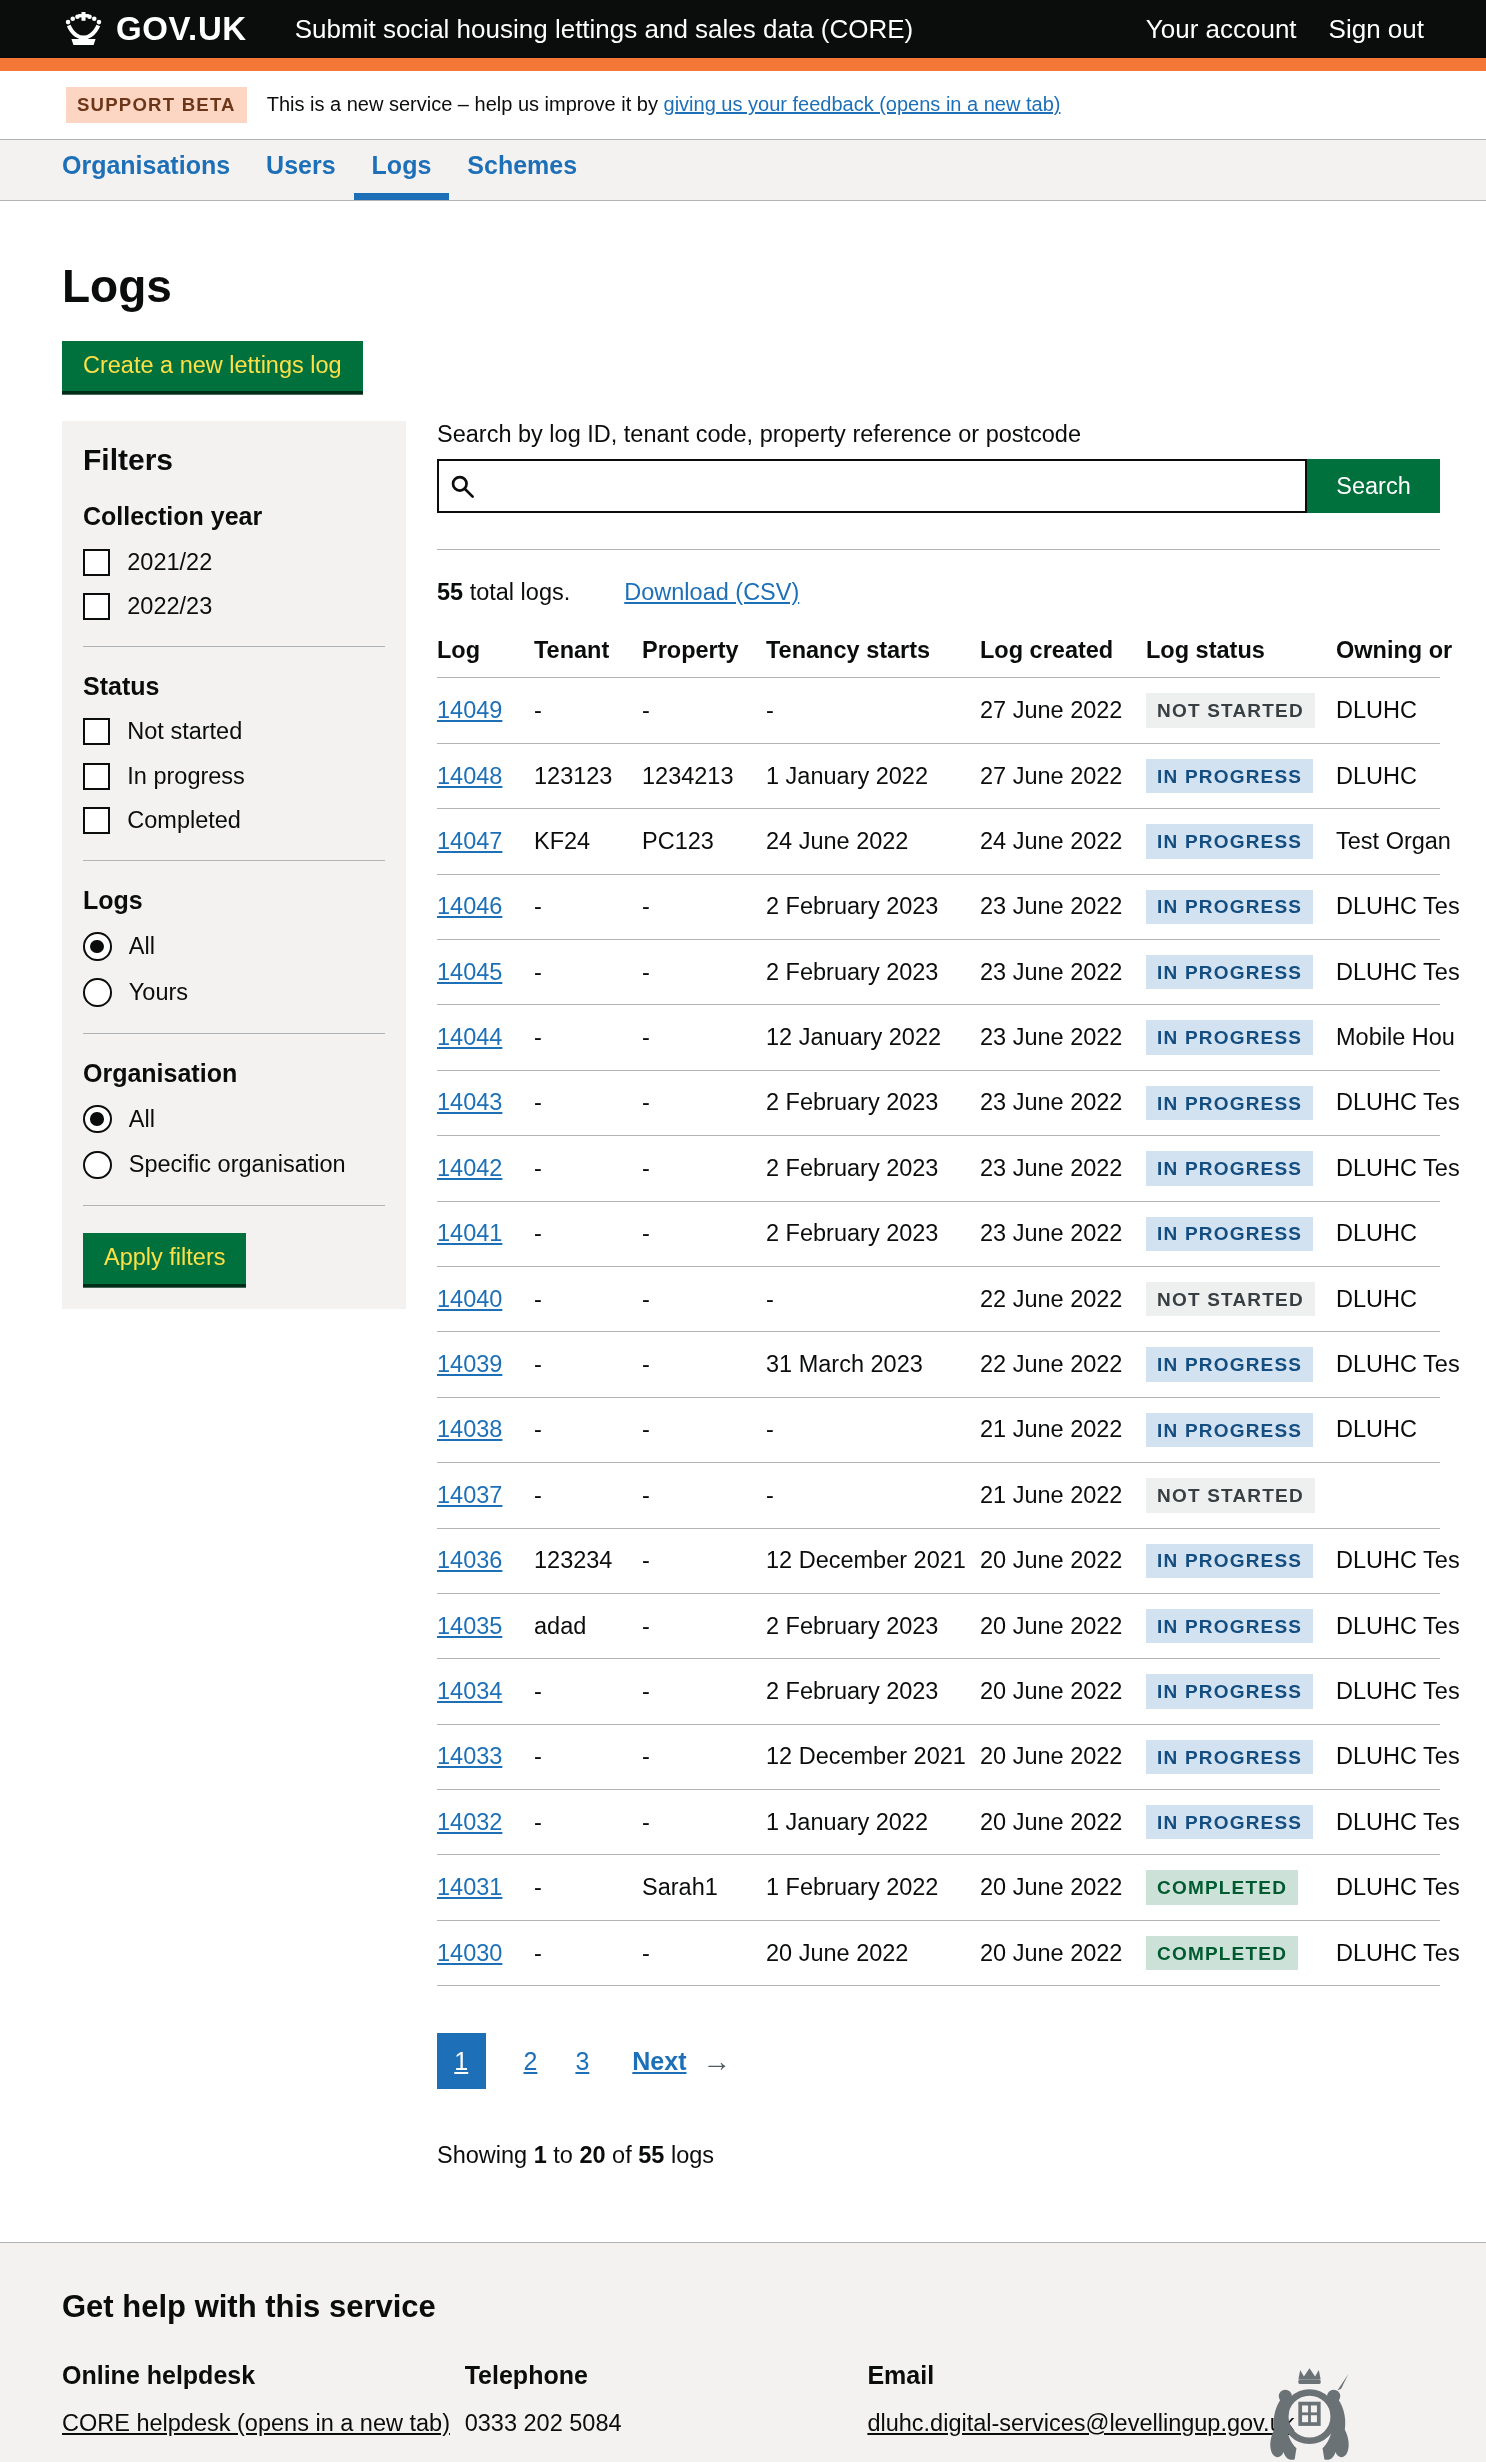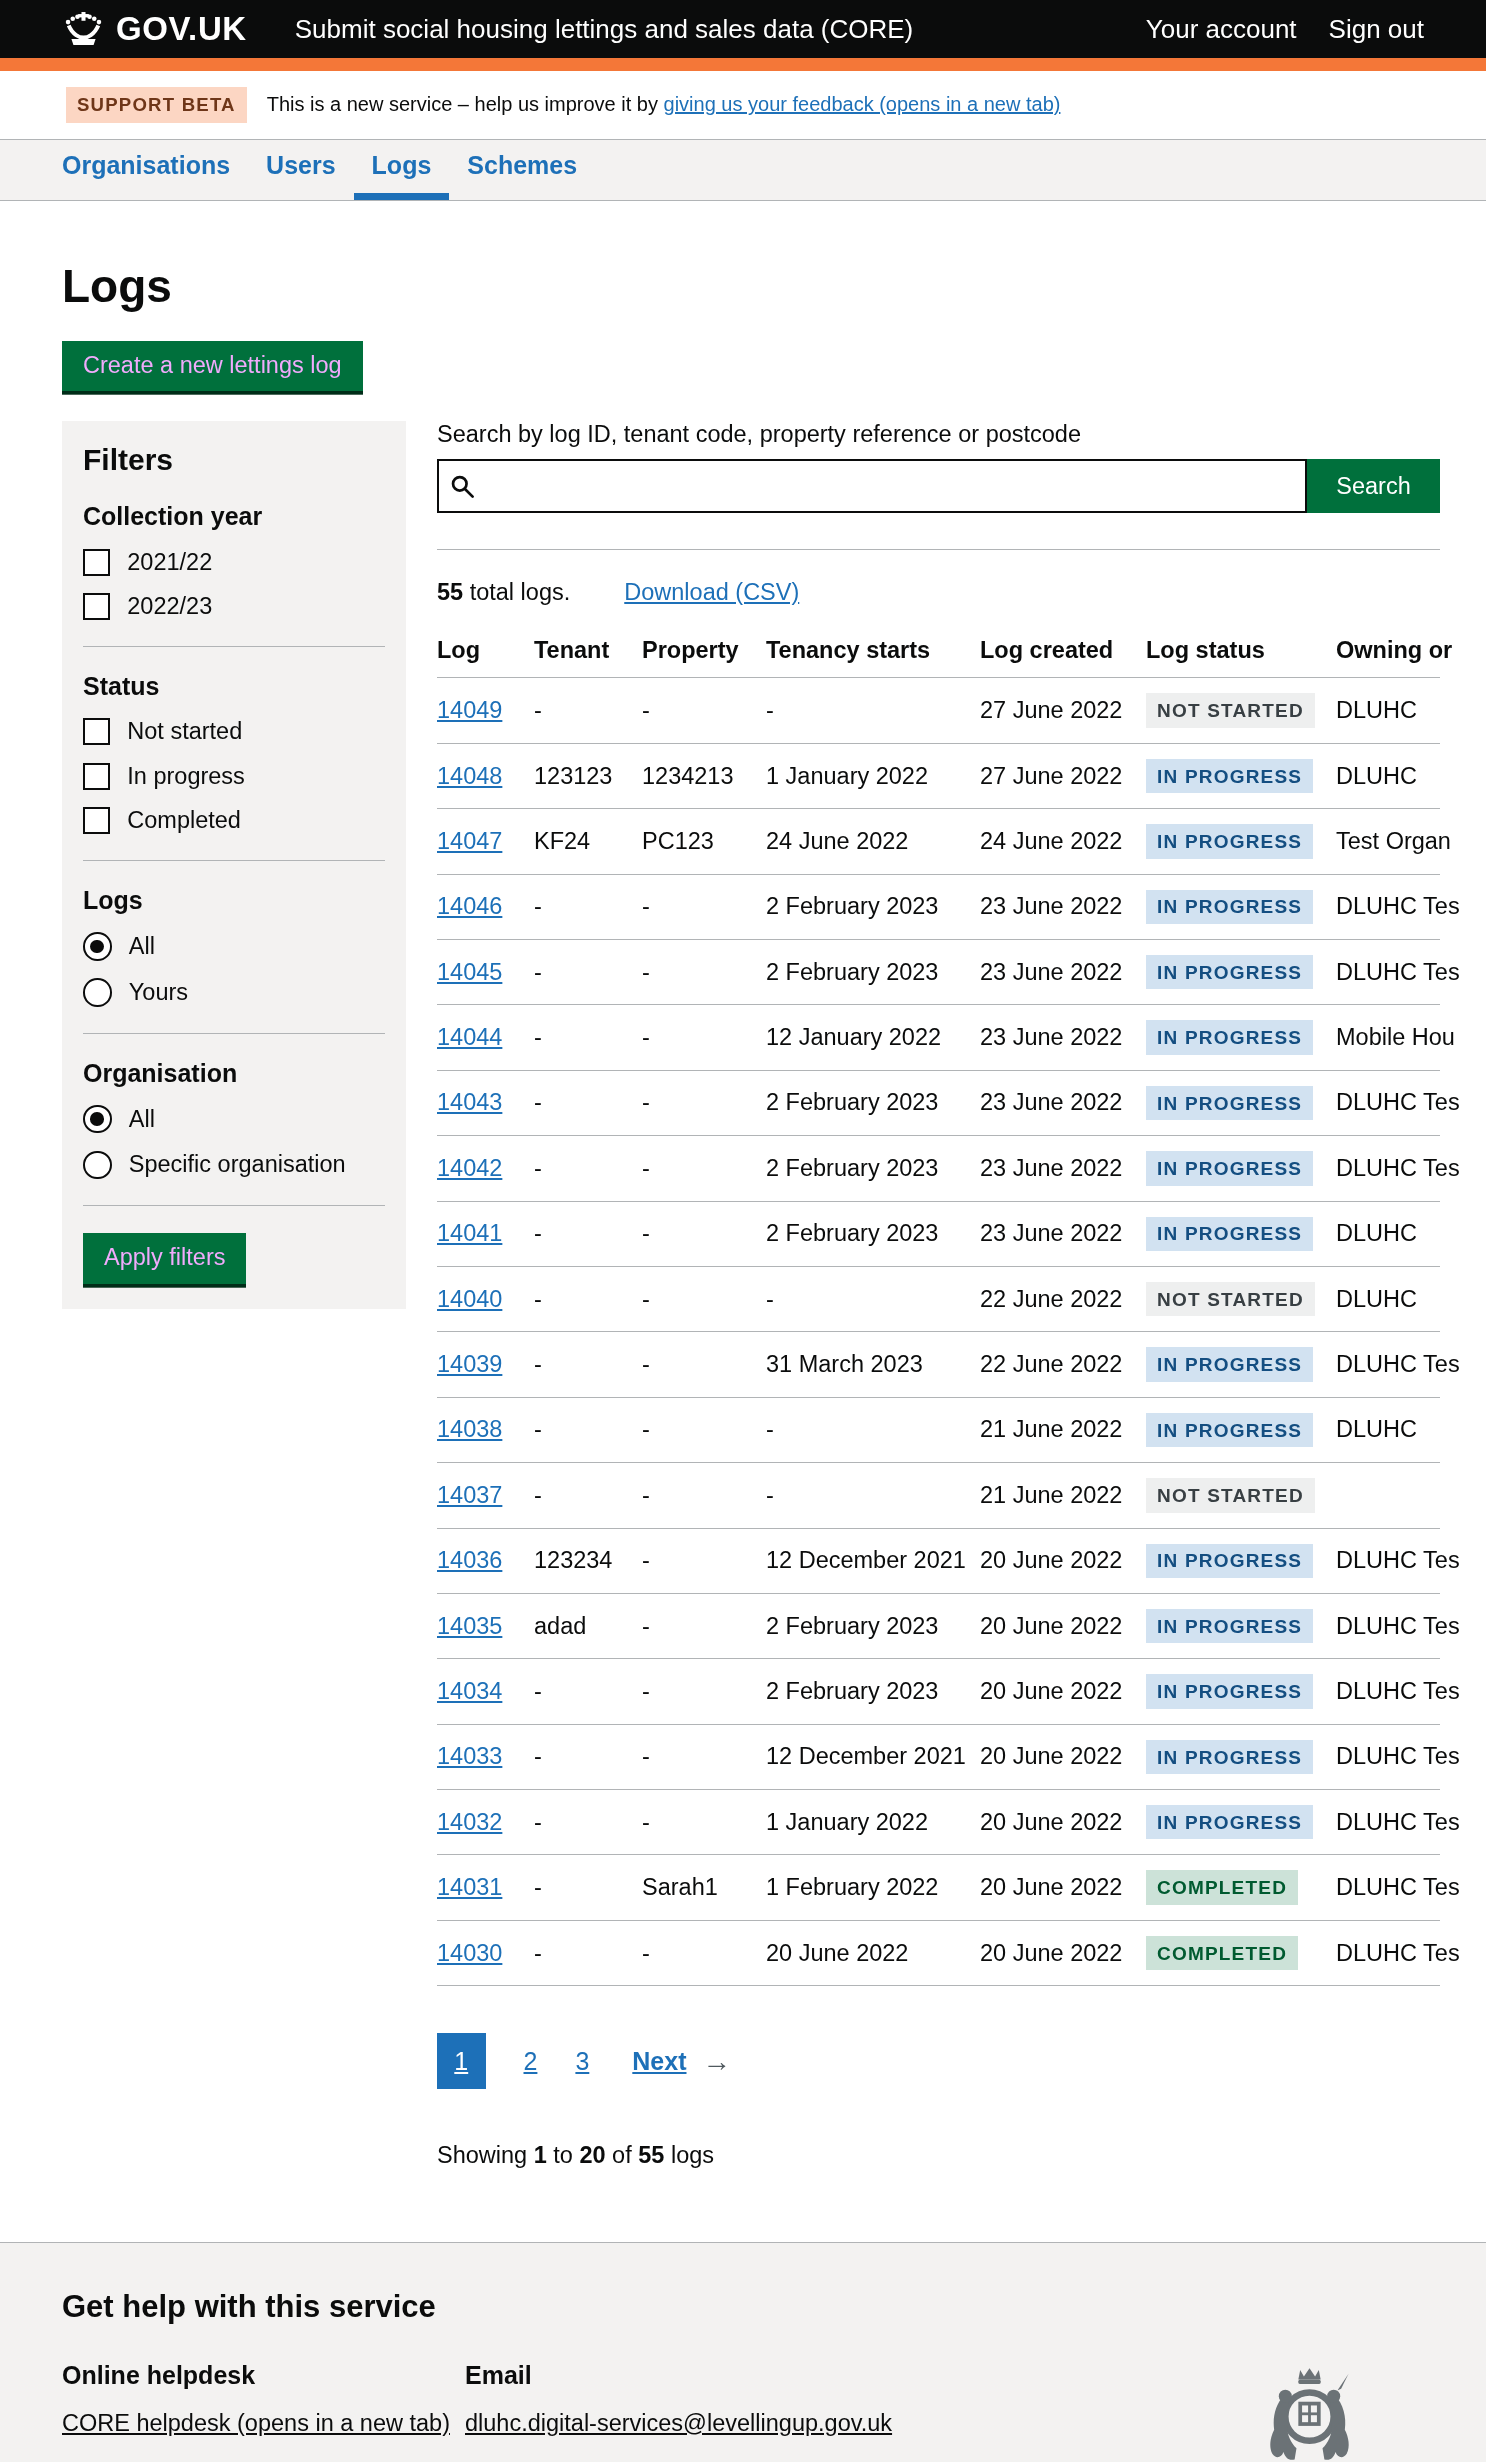--- a/index.html
+++ b/index.html
@@ -29,21 +29,21 @@
   .primary-nav { background: #f3f2f1; border-bottom: 1.9px solid #b1b4b6; }
   .nav-inner { margin: 0 62px; display: flex; gap: 36px; padding-top: 11px; }
   .nav-item { position: relative; color: #1d70b8; font-weight: 700; font-size: 25px;
               text-decoration: none; padding-bottom: 20px; }
   .nav-item.active::after { content: ""; position: absolute; left: -17.3px; right: -17.3px;
               bottom: 0; height: 6.2px; background: #1d70b8; }
 
   
   .main { margin-left: 62px; width: 1424px; }
   h1.page-title { font-size: 46px; font-weight: 700; margin-top: 58px; }
-  .btn-green { display: inline-block; background: #00703c; color: #f0abfc; border: none;
+  .btn-green { display: inline-block; background: #00703c; color: #fde047; border: none;
                font-family: inherit; font-size: 23.5px; padding: 11px 21px 12.4px;
                box-shadow: 0 3.7px 0 #002d18; }
   .create-btn { margin-top: 28.5px; }
 
   .content { display: flex; gap: 31px; margin-top: 30px; align-items: flex-start; }
 
   
   .filters-panel { width: 344px; flex: 0 0 344px; background: #f3f2f1; padding: 22px 21px 25px; }
   .filters-title { font-size: 30px; font-weight: 700; }
   .filter-group-title { font-size: 25px; font-weight: 700; margin-top: 25px; }
@@ -461,20 +461,25 @@
   </div>
 </main>
 
 <footer class="footer">
   <h2 class="footer-heading">Get help with this service</h2>
   <div class="footer-cols">
     <div class="footer-col footer-col-1">
       <h3 class="footer-col-title">Online helpdesk</h3>
       <p><a class="clickable">CORE helpdesk (opens in a new tab)</a></p>
     </div>
+    <div class="footer-col footer-col-2">
+      <h3 class="footer-col-title">Telephone</h3>
+      <p>0333 202 5084</p>
+
+    </div>
     <div class="footer-col footer-col-3">
       <h3 class="footer-col-title">Email</h3>
       <p><a class="clickable">dluhc.digital-services@levellingup.gov.uk</a></p>
 
     </div>
   </div>
 
   <span class="coat-of-arms">
     <svg width="93" height="142" viewBox="0 0 100 150" fill="#6b7276">
 

